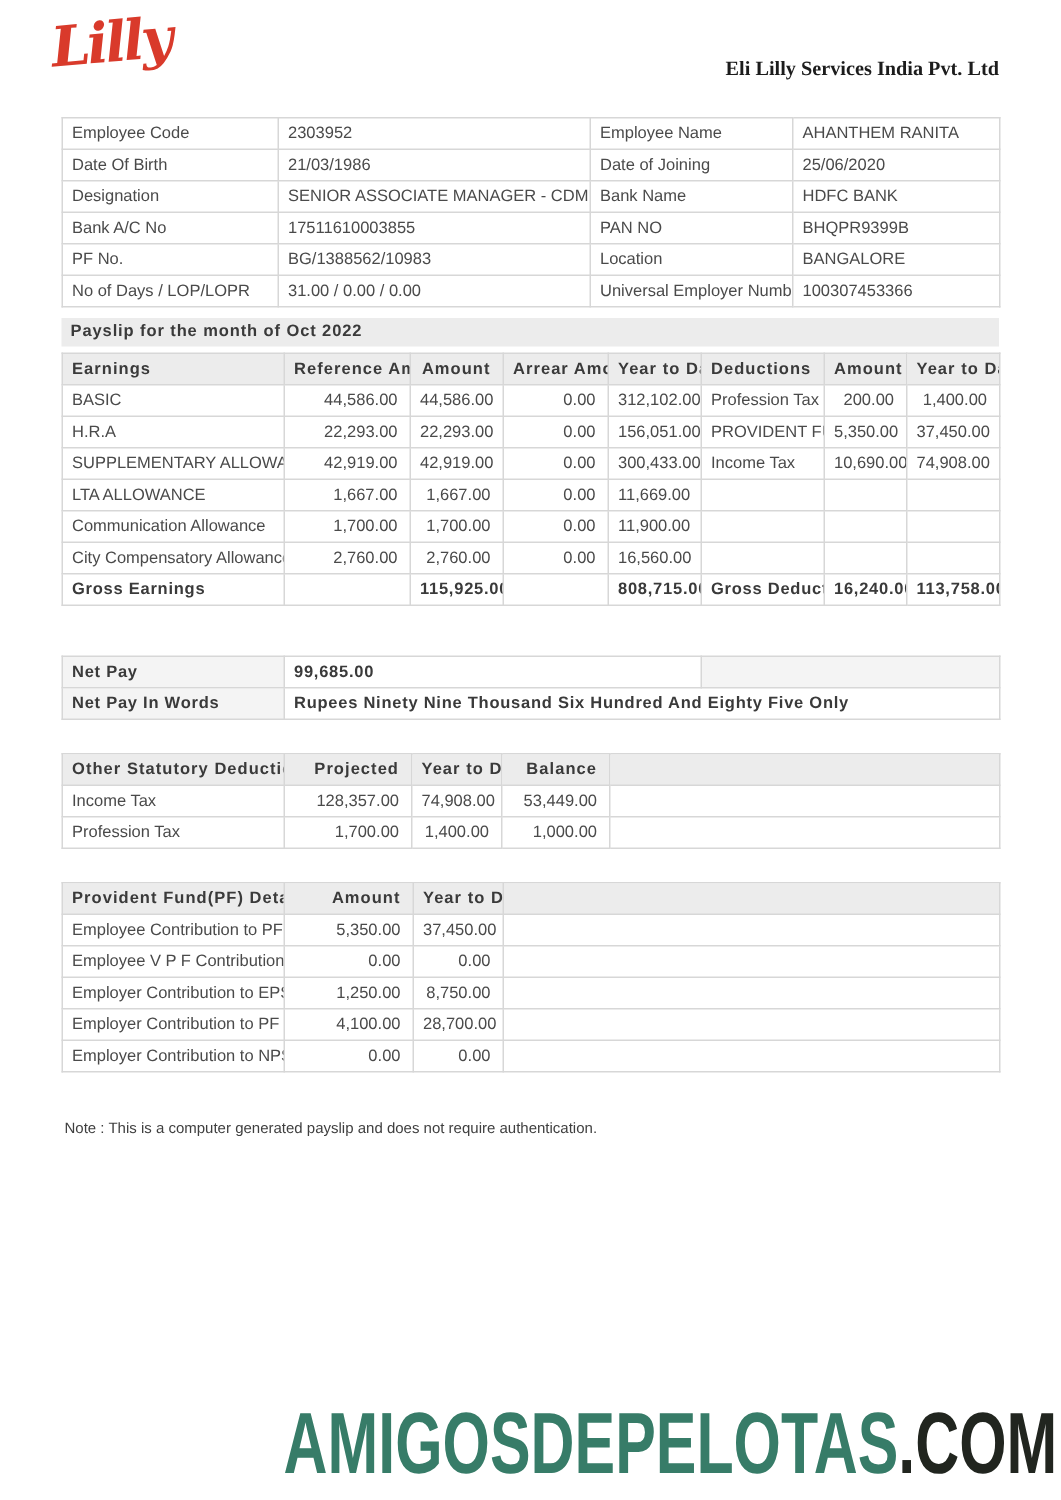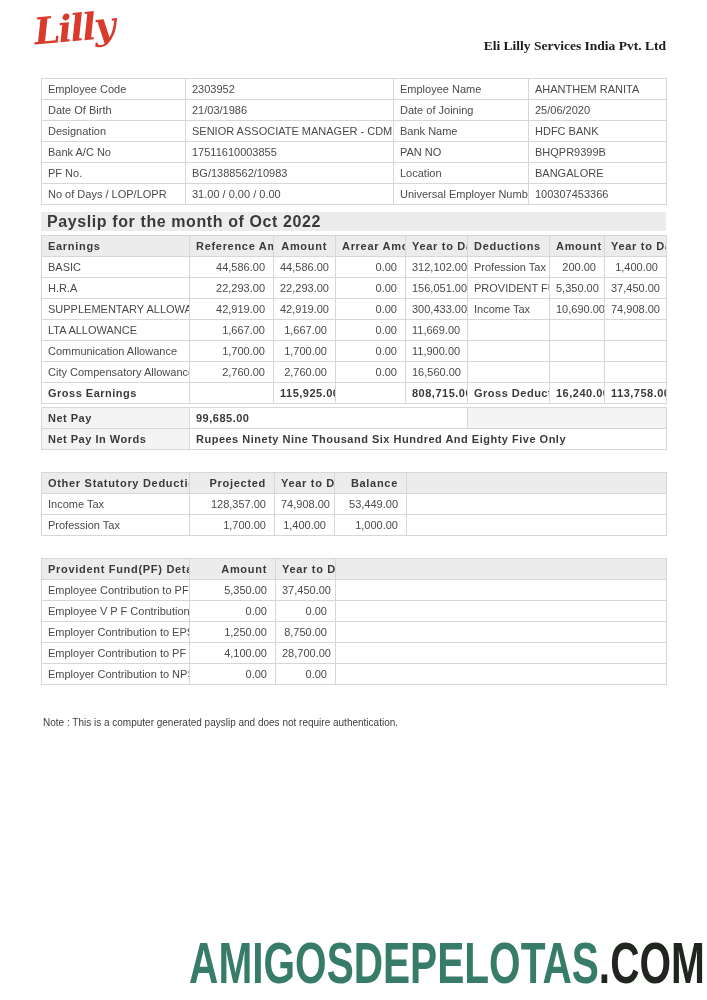--- a/index.html
+++ b/index.html
@@ -26,25 +26,25 @@
     overflow:hidden; white-space:nowrap; color:#4a4a4a; text-align:left;
   }
   td.num { text-align:right; padding-right:8px; }
   td.hdr { background:#ececec; font-weight:bold; color:#3a3a3a; letter-spacing:0.7px; }
   td.bold { font-weight:bold; color:#3a3a3a; letter-spacing:0.5px; }
   td.shade { background:#f4f4f4; }
 
   .emp-table { margin-top:78px; }
   .title-bar {
     margin-top:7px; width:625px; height:19px; background:#ececec;
-    font-weight:bold; font-size:16px; color:#3a3a3a; letter-spacing:0.6px;
+    font-weight:bold; font-size:11px; color:#3a3a3a; letter-spacing:0.6px;
     line-height:19px; padding-left:6px;
   }
   .main-table { margin-top:4px; }
-  .net-table  { margin-top:3px; }
+  .net-table  { margin-top:33px; }
   .stat-table { margin-top:22px; }
   .pf-table   { margin-top:22px; }
   .note { margin-top:32px; font-size:10px; color:#3f3f3f; padding-left:2px; }
 
   .watermark {
     position:absolute; right:2px; bottom:8px; white-space:nowrap;
     font-weight:bold; font-size:58px; line-height:1;
     transform:scaleX(0.70); transform-origin:100% 100%;
     font-family:"Liberation Sans", sans-serif; letter-spacing:0;
   }

